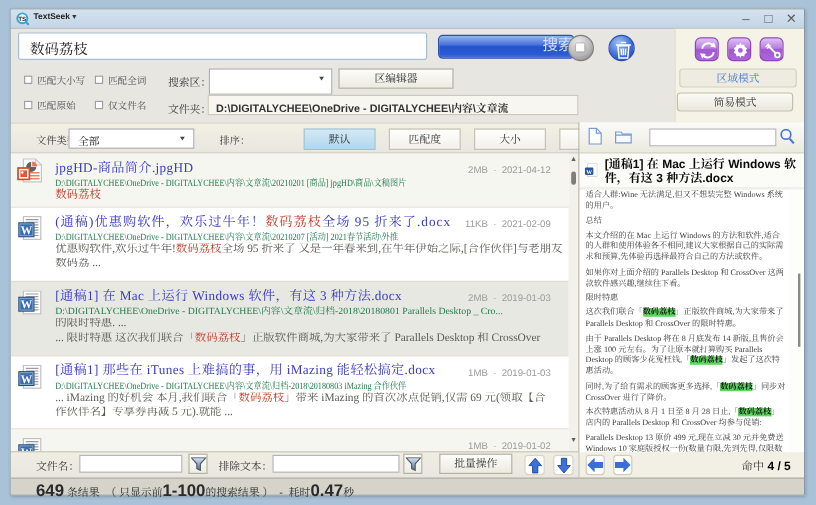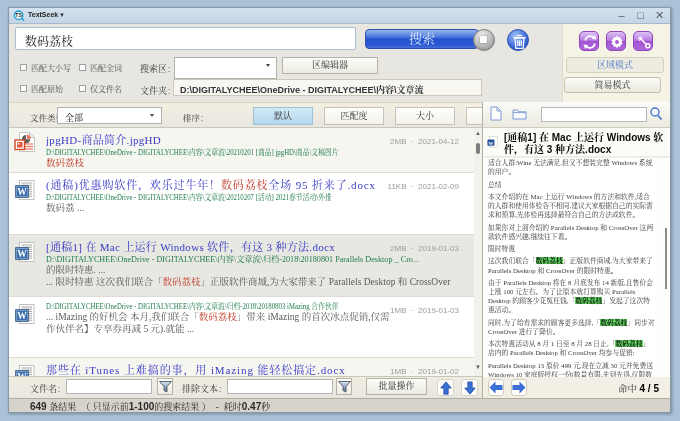--- a/index.html
+++ b/index.html
@@ -8,21 +8,21 @@
 #win { position:absolute; left:8px; top:7px; width:663px; height:406px; background:#efeee3; border:1px solid #8898a8; box-shadow:1px 1px 3px rgba(0,0,0,.3); }
 .abs { position:absolute; }
 
 #titlebar { left:9px; top:8px; width:661px; height:16px; background:linear-gradient(#d5e2ef,#c3d5e6); border-bottom:1px solid #aab9c9; }
 #apptitle { left:28px; top:11px; font-size:7px; font-weight:bold; color:#222; }
 #titarrow { left:59px; top:12px; font-size:6px; color:#334; }
 #winbtns { right:11px; top:9px; font-size:11px; color:#5a5f64; }
 #winbtns span { display:inline-block; width:19px; text-align:center; font-family:"Liberation Sans",sans-serif; }
 
 #searchbox { left:15px; top:27px; width:341px; height:23px; background:#fff; border:1px solid #a8bed2; border-radius:2px; font-size:12px; color:#222; padding:4px 0 0 9px; }
-#btnsearch { left:365px; top:29px; width:114px; height:20px; border-radius:4px; background:linear-gradient(#93b4ee 0%,#4a74dc 40%,#2453cc 50%,#2a5ad4 85%,#4a6fd8 100%); border:1px solid #2a50b0; color:#d5e2f8; font-size:13px; text-align:center; line-height:18px; }
+#btnsearch { left:365px; top:29px; width:114px; height:20px; border-radius:4px; background:linear-gradient(#93b4ee 0%,#4a74dc 40%,#2453cc 50%,#2a5ad4 85%,#4a6fd8 100%); border:1px solid #2a50b0; color:#d5e2f8; font-size:13px; text-align:right; line-height:18px;font-family:Liberation Mono, monospace; }
 .circ { width:22px; height:22px; border-radius:50%; top:29px; }
 #stopbtn { left:473px; background:radial-gradient(circle at 40% 28%, #f0f0f0, #b6b6b6 58%, #828282 95%); border:1px solid #7e7e7e; }
 #stopbtn::after { content:""; position:absolute; left:6px; top:6px; width:7px; height:7px; background:#fcfcfc; border-radius:1px; box-shadow:0 0 2px #666; }
 #trashbtn { left:507px; background:radial-gradient(circle at 38% 28%, #9cc0f4, #3a68d8 60%, #1e46b4); border:1px solid #2a50b0; }
 
 .chk { font-size:8px; color:#4e4e4e; }
 .chk::before { content:""; display:inline-block; width:5px; height:5px; border:1px solid #a0a0a0; background:#fdfdfd; margin-right:4px; vertical-align:0px; }
 .lbl { font-size:9px; color:#3a3a3a; }
 .combo { background:#fff; border:1px solid #b0b0b0; font-size:9px; color:#111; font-weight:bold; }
 .comboarr { position:absolute; width:0; height:0; border-left:2.5px solid transparent; border-right:2.5px solid transparent; border-top:3.5px solid #444; }
@@ -66,21 +66,21 @@
 .navbtn { top:379px; width:16px; height:17px; background:#fdfdfc; border:1px solid #d0cdc0; border-radius:3px; }
 #hits { right:21px; top:381px; font-size:9.5px; color:#333; }
 #hits b { color:#000; font-size:10px; }
 
 #filterbar { left:9px; top:376px; width:473px; height:22px; background:linear-gradient(#f0eee2,#e8e6e0); border-top:1px solid #c9c6ba; }
 .lbl2 { font-size:9px; color:#3a3a3a; }
 .finput { background:#fff; border:1px solid #b4b4b4; height:15px; top:379px; }
 .funnel { top:378px; width:16px; height:17px; background:linear-gradient(#fdfdfc,#eeede4); border:1px solid #b6b3a6; }
 
 #statusbar { left:9px; top:398px; width:661px; height:14px; background:#d5d3ca; border-top:1px solid #b2afa2; font-size:9px; color:#2a2a2a; padding:1px 0 0 21px; }
-#statusbar b { font-size:10px; }
+#statusbar b { font-size:14px; }
 </style>
 </head>
 <body>
 <div id="win"></div>
 <div class="abs" style="left:9px; top:24px; width:553px; height:78px; background:#e8e6e1;"></div>
 <div class="abs" id="titlebar"></div>
 <svg class="abs" style="left:13px;top:10px;" width="12" height="12" viewBox="0 0 15 15">
     <circle cx="7" cy="6.6" r="5.2" fill="#fdfdfd" stroke="#2aa5d8" stroke-width="2"></circle>
     <line x1="10.8" y1="10.4" x2="13.6" y2="13.4" stroke="#2aa5d8" stroke-width="2.2"></line>
     <text x="7" y="9" font-size="6.5" font-weight="bold" text-anchor="middle" fill="#222" font-family="Liberation Sans">TS</text>
@@ -193,20 +193,21 @@
             <line x1="6.5" y1="16.2" x2="17" y2="16.2"></line>
           </g>
           <rect x="0.75" y="5.75" width="12.5" height="11.5" fill="#3a6cb0" stroke="#28507e" stroke-width="1"></rect>
           <rect x="1.6" y="6.6" width="10.8" height="9.8" fill="none" stroke="#89aacc" stroke-width="0.8"></rect>
           <text x="7" y="15" font-size="9.5" font-weight="bold" fill="#fff" text-anchor="middle" font-family="Liberation Serif">W</text>
         </svg></div>
     <div class="meta">11KB&nbsp;&nbsp;·&nbsp;&nbsp;2021-02-09</div>
     <div class="t" style="letter-spacing:0.85px;">(通稿)优惠购软件，欢乐过牛年！<span class="hl">数码荔枝</span>全场 95 折来了.docx</div>
     <div class="p">D:\DIGITALYCHEE\OneDrive - DIGITALYCHEE\内容\文章流\20210207 [活动] 2021春节活动\外推</div>
     <div class="s">
+        <span class="ln">优惠购软件,欢乐过牛年!<span class="hl">数码荔枝</span>全场 95 折来了 又是一年春来到,在牛年伊始之际,[合作伙伴]与老朋友</span>
         <span class="ln">数码荔 ...</span>
       </div>
   </div>
   <div class="rdiv"></div>
   <div class="row sel" style="height:61px;">
     <div class="ficon" style="left:6px;top:7px;"><svg width="20" height="21" viewBox="0 0 20 21">
           <rect x="4.5" y="0.5" width="14.5" height="19" fill="#fff" stroke="#c0c0c0"></rect>
           <g stroke="#9a9a9a" stroke-width="0.9">
             <line x1="6.5" y1="3" x2="17" y2="3"></line>
             <line x1="6.5" y1="5.2" x2="17" y2="5.2"></line>
@@ -239,20 +240,21 @@
             <line x1="6.5" y1="9.6" x2="17" y2="9.6"></line>
             <line x1="6.5" y1="11.8" x2="17" y2="11.8"></line>
             <line x1="6.5" y1="14" x2="17" y2="14"></line>
             <line x1="6.5" y1="16.2" x2="17" y2="16.2"></line>
           </g>
           <rect x="0.75" y="5.75" width="12.5" height="11.5" fill="#3a6cb0" stroke="#28507e" stroke-width="1"></rect>
           <rect x="1.6" y="6.6" width="10.8" height="9.8" fill="none" stroke="#89aacc" stroke-width="0.8"></rect>
           <text x="7" y="15" font-size="9.5" font-weight="bold" fill="#fff" text-anchor="middle" font-family="Liberation Serif">W</text>
         </svg></div>
     <div class="meta">1MB&nbsp;&nbsp;·&nbsp;&nbsp;2019-01-03</div>
+    <div class="t">[通稿1] 那些在 iTunes 上难搞的事，用 iMazing 能轻松搞定.docx</div>
     <div class="p">D:\DIGITALYCHEE\OneDrive - DIGITALYCHEE\内容\文章流\归档-2018\20180803 iMazing 合作伙伴</div>
     <div class="s">
         <span class="ln">... iMazing 的好机会 本月,我们联合「<span class="hl">数码荔枝</span>」带来 iMazing 的首次冰点促销,仅需 69 元(领取【合</span>
         <span class="ln">作伙伴名】专享券再减 5 元).就能 ...</span>
       </div>
   </div>
   <div class="rdiv"></div>
   <div class="row alt" style="height:20px;">
     <div class="ficon" style="left:6px;top:7px;"><svg width="20" height="21" viewBox="0 0 20 21">
           <rect x="4.5" y="0.5" width="14.5" height="19" fill="#fff" stroke="#c0c0c0"></rect>
@@ -263,21 +265,20 @@
             <line x1="6.5" y1="9.6" x2="17" y2="9.6"></line>
             <line x1="6.5" y1="11.8" x2="17" y2="11.8"></line>
             <line x1="6.5" y1="14" x2="17" y2="14"></line>
             <line x1="6.5" y1="16.2" x2="17" y2="16.2"></line>
           </g>
           <rect x="0.75" y="5.75" width="12.5" height="11.5" fill="#3a6cb0" stroke="#28507e" stroke-width="1"></rect>
           <rect x="1.6" y="6.6" width="10.8" height="9.8" fill="none" stroke="#89aacc" stroke-width="0.8"></rect>
           <text x="7" y="15" font-size="9.5" font-weight="bold" fill="#fff" text-anchor="middle" font-family="Liberation Serif">W</text>
         </svg></div>
     <div class="meta">1MB&nbsp;&nbsp;·&nbsp;&nbsp;2019-01-02</div>
-    <div class="t" style="letter-spacing:0.9px;">那些在 iTunes 上难搞的事，用 iMazing 能轻松搞定.docx</div>
   </div>
 </div>
 <div class="abs" id="lscroll">
     <span class="sa" style="top:2px;">▲</span>
     <span class="sa" style="bottom:6px;">▼</span>
     <span style="position:absolute;left:2px;top:15px;width:4px;height:11px;background:#7d7d7d;border-radius:2px;"></span>
   </div>
 <div class="abs" id="vdiv2"></div>
 
 <div class="abs" id="ptools"></div>

